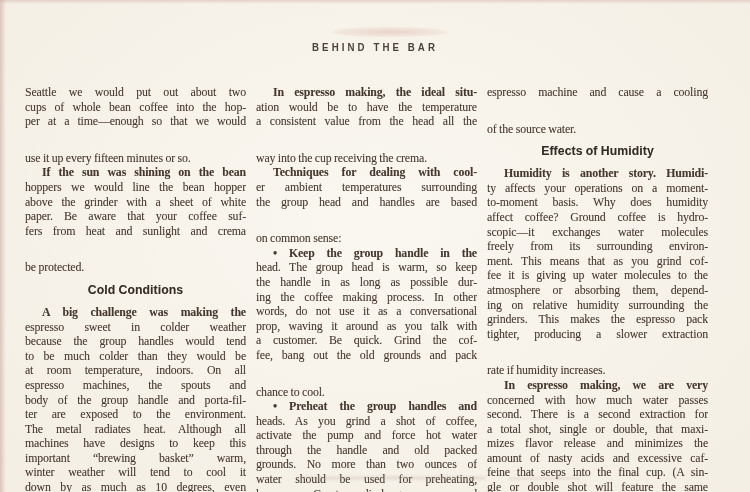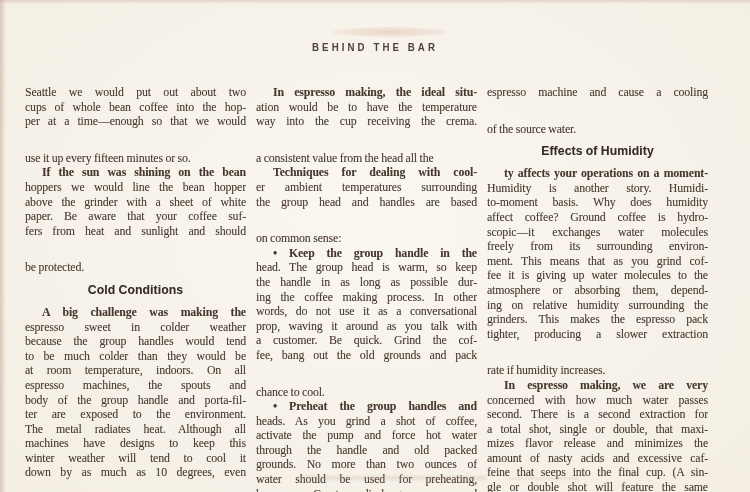--- a/index.html
+++ b/index.html
@@ -100,47 +100,48 @@
           <div class="tline">Seattle we would put out about two</div>
           <div class="tline">cups of whole bean coffee into the hop-</div>
           <div class="tline">per at a time—enough so that we would</div>
           <div class="tline">use it up every fifteen minutes or so.</div>
         </div>
       <div class="para ind ends">
           <div class="tline">If the sun was shining on the bean</div>
           <div class="tline">hoppers we would line the bean hopper</div>
           <div class="tline">above the grinder with a sheet of white</div>
           <div class="tline">paper. Be aware that your coffee suf-</div>
-          <div class="tline">fers from heat and sunlight and should</div>
+          <div class="tline">fers from heat and sunlight and crema</div>
           <div class="tline">be protected.</div>
         </div>
       <h3 class="sec-heading">Cold Conditions</h3>
       <div class="para ind ends">
           <div class="tline">A big challenge was making the</div>
           <div class="tline">espresso sweet in colder weather</div>
           <div class="tline">because the group handles would tend</div>
           <div class="tline">to be much colder than they would be</div>
           <div class="tline">at room temperature, indoors. On all</div>
           <div class="tline">espresso machines, the spouts and</div>
           <div class="tline">body of the group handle and porta-fil-</div>
           <div class="tline">ter are exposed to the environment.</div>
           <div class="tline">The metal radiates heat. Although all</div>
           <div class="tline">machines have designs to keep this</div>
+          <div class="tline">important “brewing basket” warm,</div>
           <div class="tline">winter weather will tend to cool it</div>
           <div class="tline">down by as much as 10 degrees, even</div>
           <div class="tline">when in the machine.</div>
         </div>
     </div>
 
     <div class="col">
       <div class="para ind ends">
           <div class="tline">In espresso making, the ideal situ-</div>
           <div class="tline">ation would be to have the temperature</div>
+          <div class="tline">a consistent value from the head all the</div>
           <div class="tline">way into the cup receiving the crema.</div>
-          <div class="tline">a consistent value from the head all the</div>
         </div>
       <div class="para ind ends">
           <div class="tline">Techniques for dealing with cool-</div>
           <div class="tline">er ambient temperatures surrounding</div>
           <div class="tline">the group head and handles are based</div>
           <div class="tline">on common sense:</div>
         </div>
       <div class="para ind ends">
           <div class="tline">• Keep the group handle in the</div>
           <div class="tline">head. The group head is warm, so keep</div>
@@ -164,22 +165,22 @@
         </div>
     </div>
 
     <div class="col">
       <div class="para ends">
           <div class="tline">espresso machine and cause a cooling</div>
           <div class="tline">of the source water.</div>
         </div>
       <h3 class="sec-heading">Effects of Humidity</h3>
       <div class="para ind ends">
+          <div class="tline">Humidity is another story. Humidi-</div>
           <div class="tline">ty affects your operations on a moment-</div>
-          <div class="tline">Humidity is another story. Humidi-</div>
           <div class="tline">to-moment basis. Why does humidity</div>
           <div class="tline">affect coffee? Ground coffee is hydro-</div>
           <div class="tline">scopic—it exchanges water molecules</div>
           <div class="tline">freely from its surrounding environ-</div>
           <div class="tline">ment. This means that as you grind cof-</div>
           <div class="tline">fee it is giving up water molecules to the</div>
           <div class="tline">atmosphere or absorbing them, depend-</div>
           <div class="tline">ing on relative humidity surrounding the</div>
           <div class="tline">grinders. This makes the espresso pack</div>
           <div class="tline">tighter, producing a slower extraction</div>

